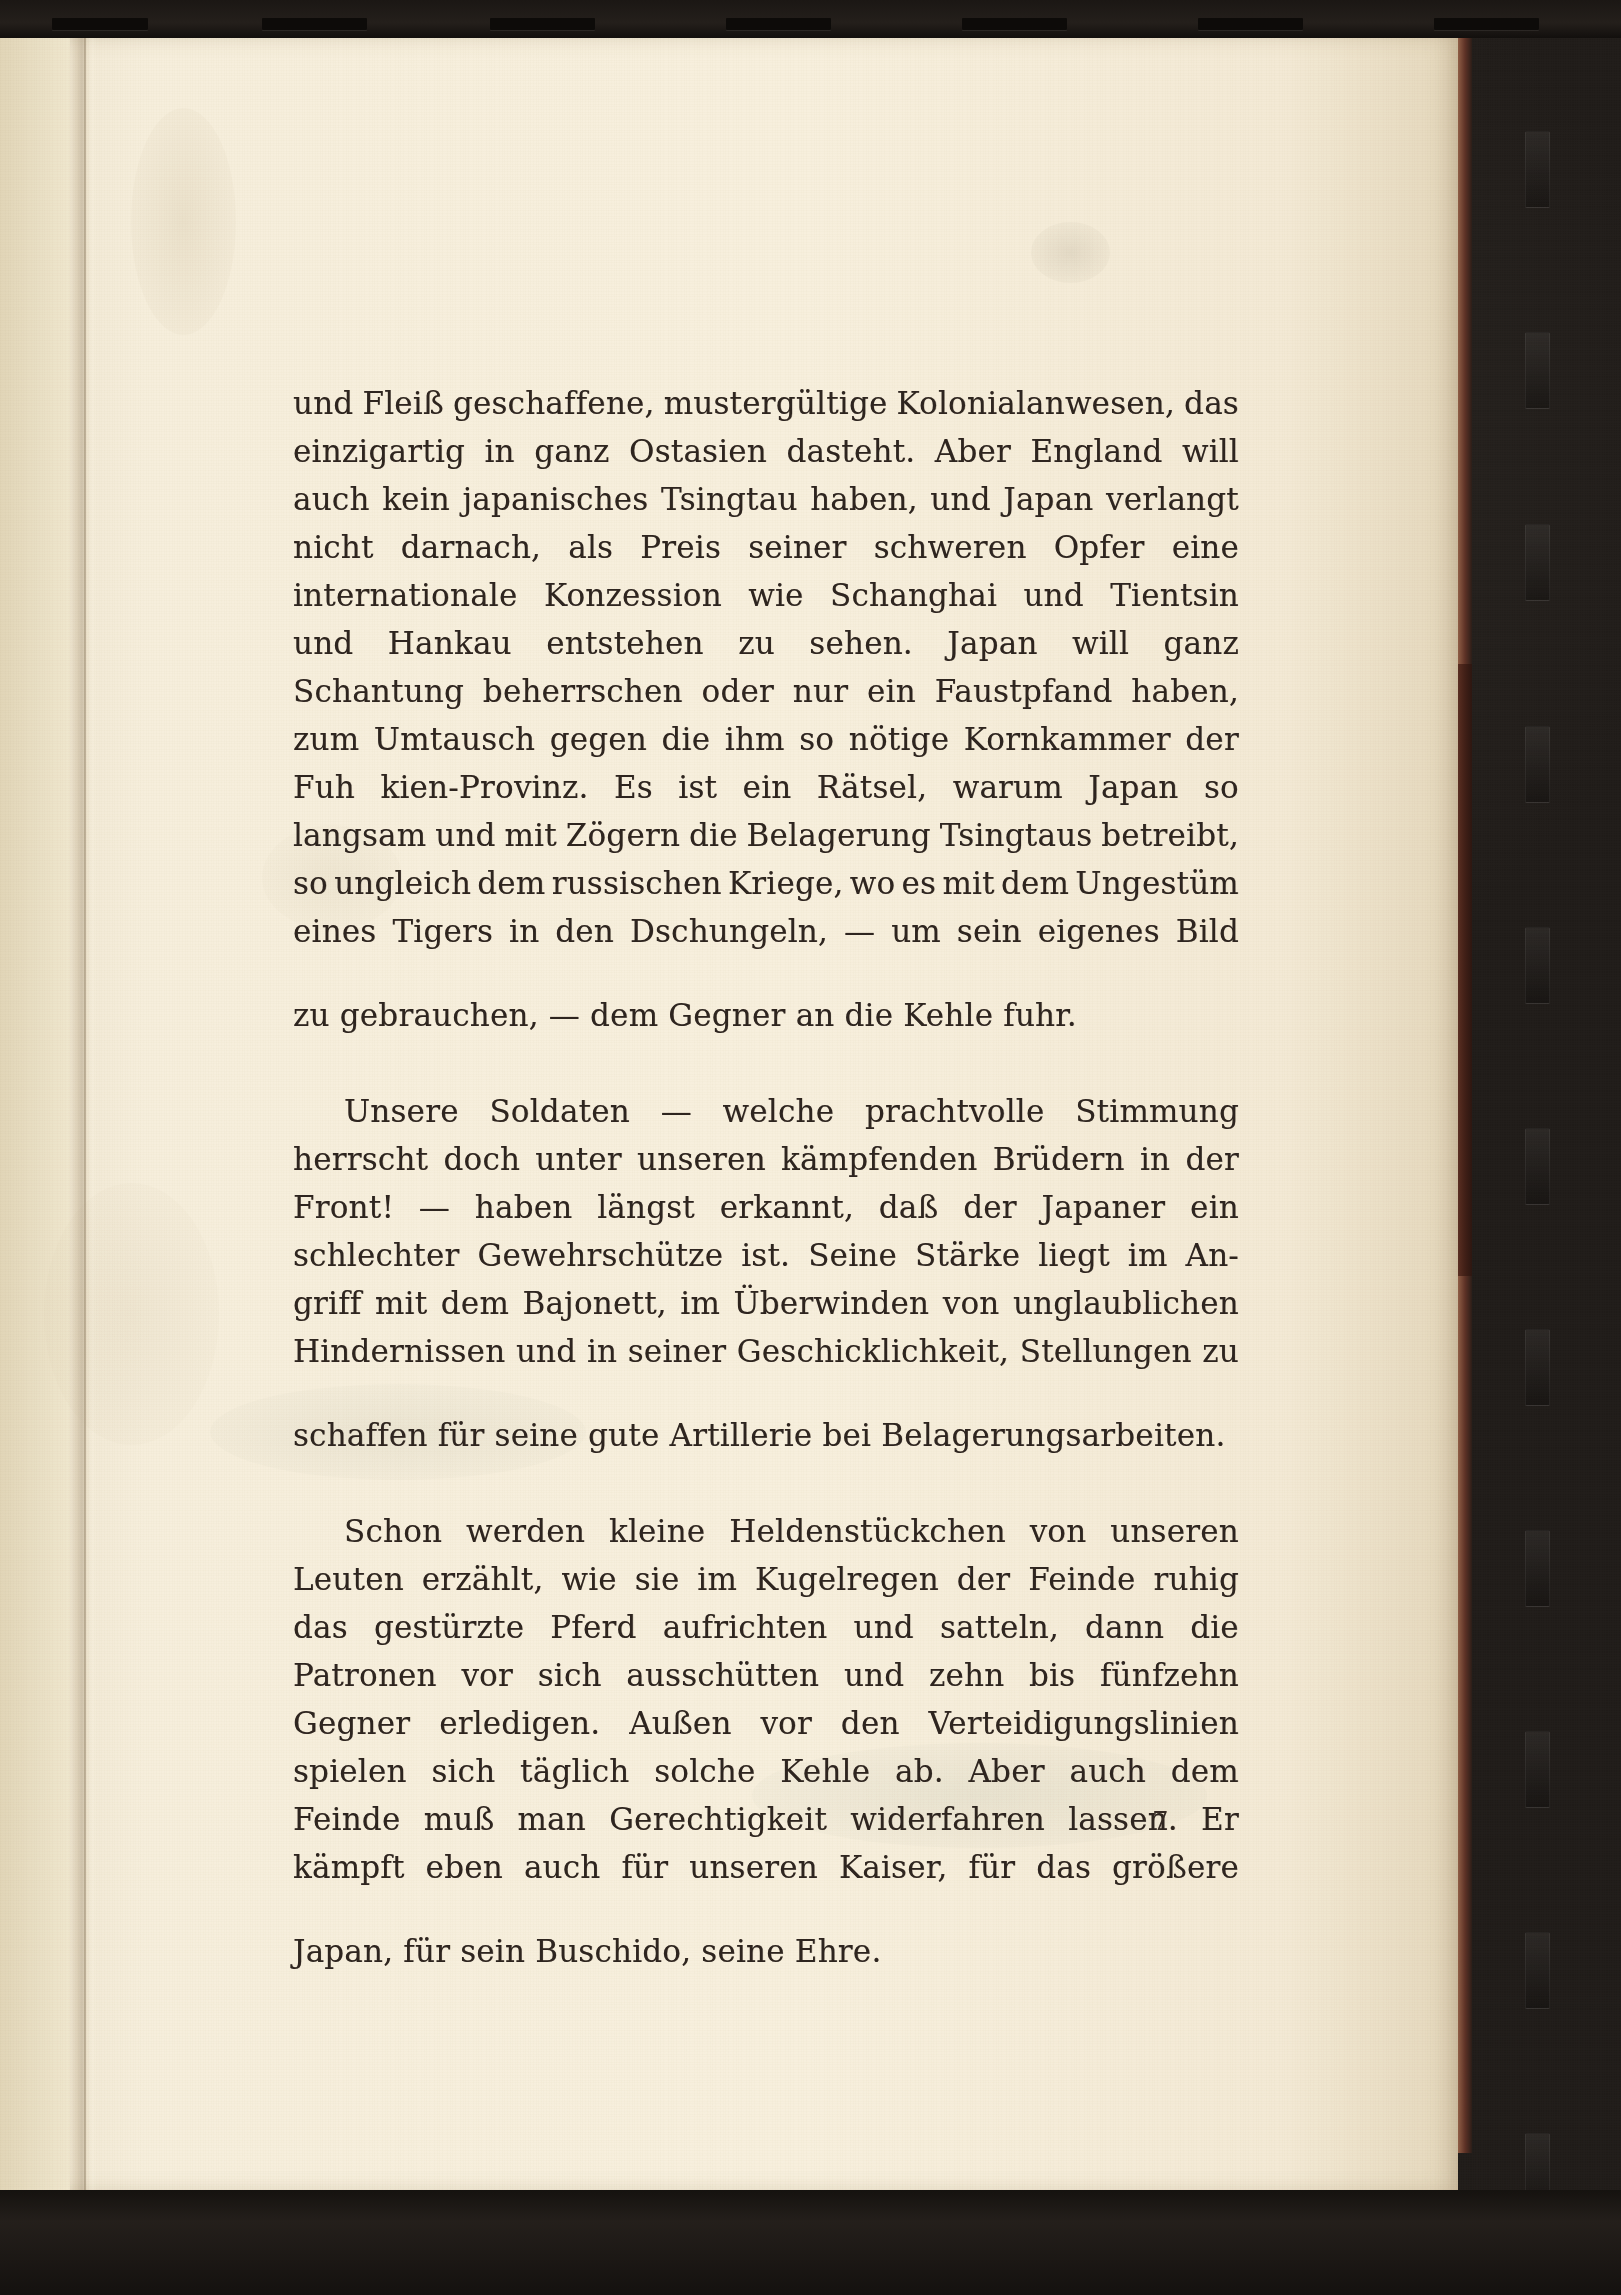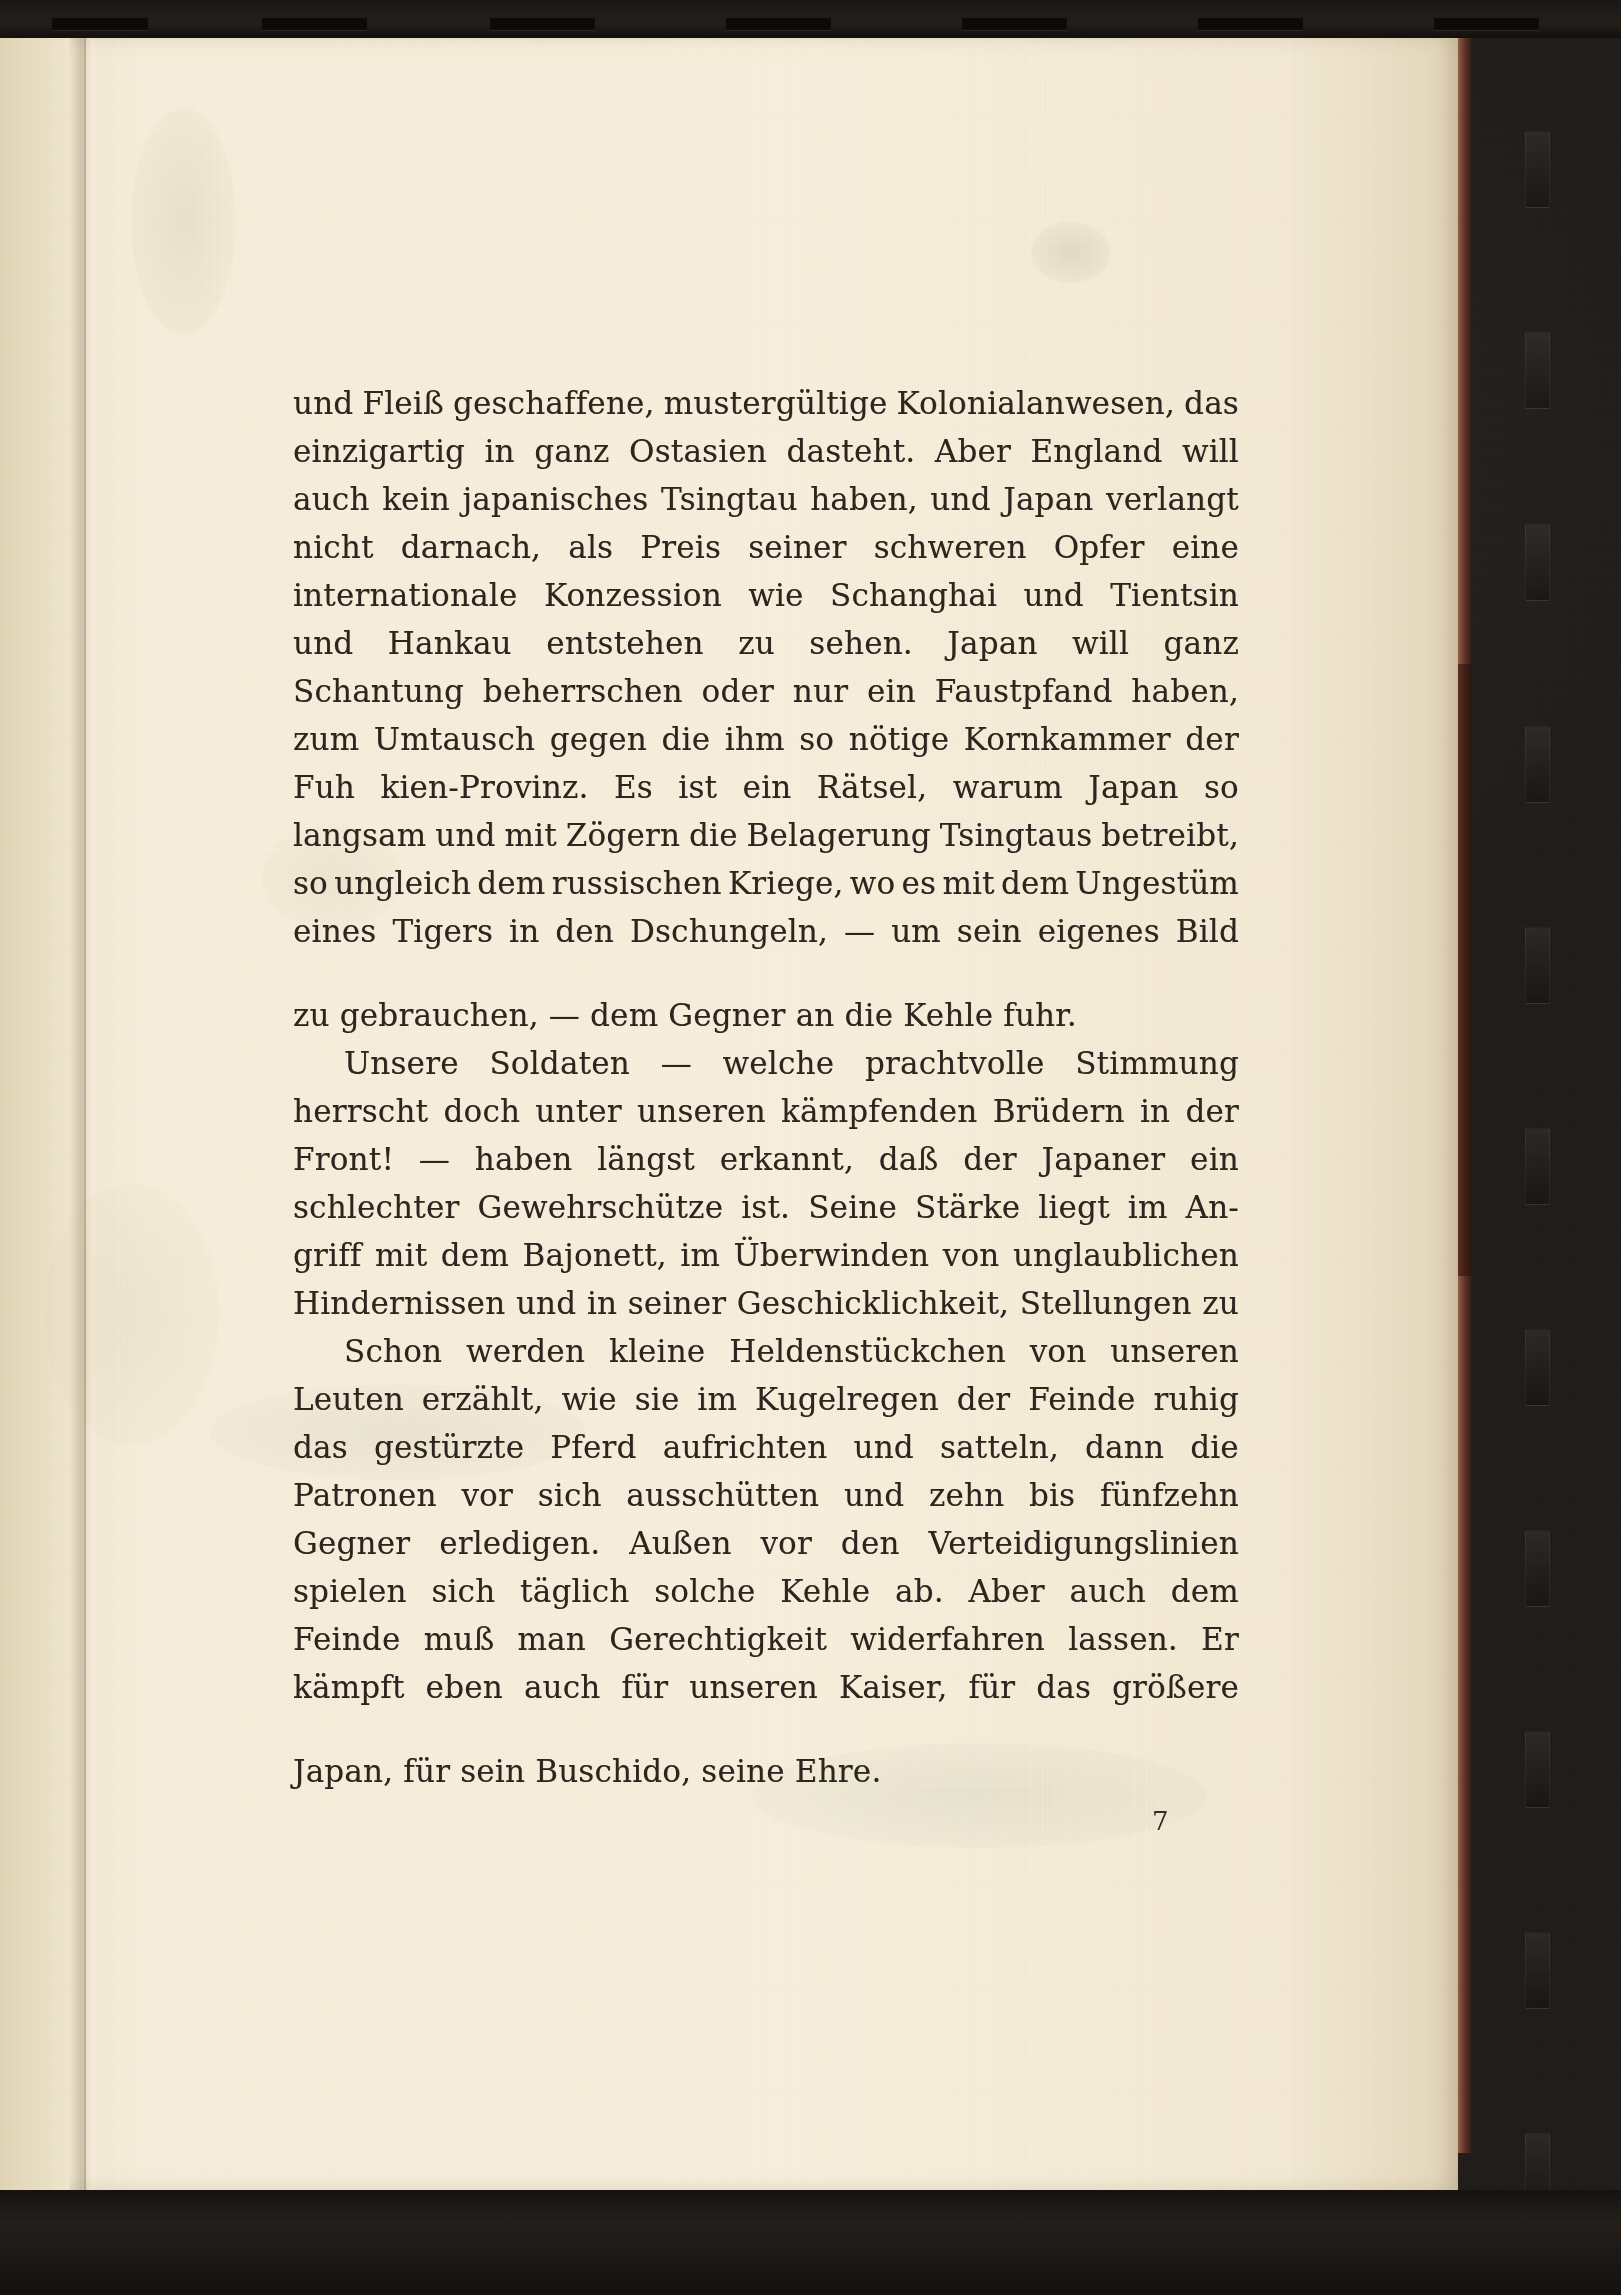--- a/index.html
+++ b/index.html
@@ -168,21 +168,21 @@
     text-shadow: 0.3px 0.3px 0 rgba(60,45,35,0.35);
     -webkit-font-smoothing: none;
   }
   
   .line.just {
     display: flex;
     justify-content: space-between;
     white-space: normal;
   }
   .line.just > span { display: inline-block; }
-  .line.indent { padding-left: 51px; }
+  .line.indent { padding-left: 51px; margin-top: 48px; }
   .line.last { display: block; margin-top: 36px; }
 
   .folio {
     position: absolute;
     left: 1152px;
     top: 1768px;
     font-family: "DejaVu Serif", "Liberation Serif", serif;
     font-size: 26px;
     color: #322721;
   }
@@ -409,20 +409,21 @@
           </div>
           <div class="line just">
             <span>Hindernissen</span>
             <span>und</span>
             <span>in</span>
             <span>seiner</span>
             <span>Geschicklichkeit,</span>
             <span>Stellungen</span>
             <span>zu</span>
           </div>
+          <div class="line last">schaffen für seine gute Artillerie bei Belagerungsarbeiten.</div>
         </div>
         <div>
           <div class="line just indent">
             <span>Schon</span>
             <span>werden</span>
             <span>kleine</span>
             <span>Heldenstückchen</span>
             <span>von</span>
             <span>unseren</span>
           </div>

